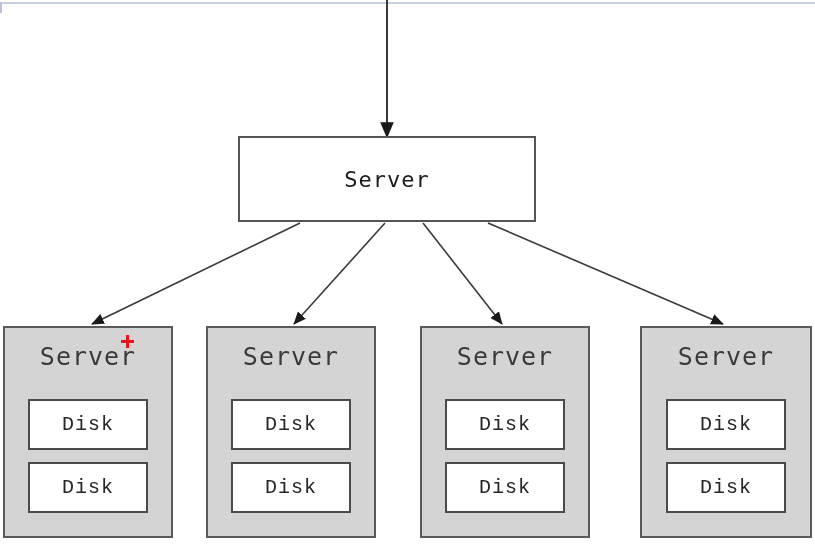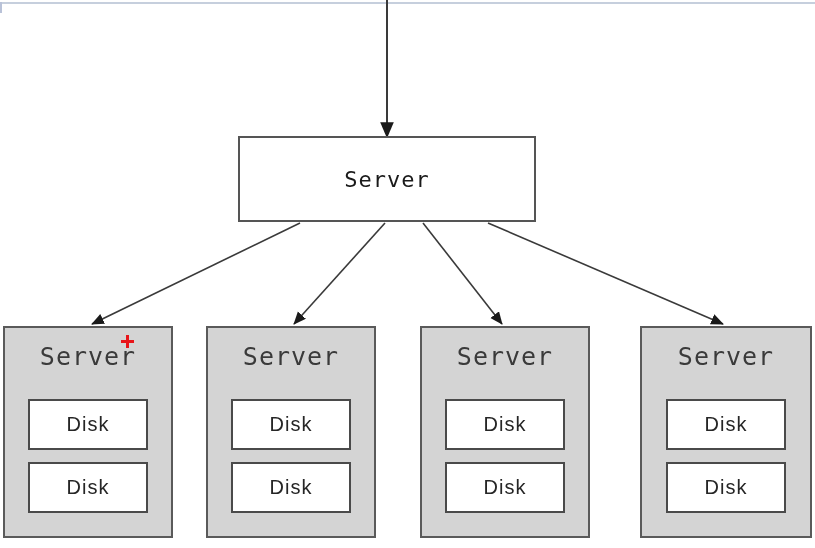--- a/index.html
+++ b/index.html
@@ -97,21 +97,21 @@
     width: 120px;
     height: 51px;
     background: #ffffff;
     border: 2px solid #4a4a4a;
     box-sizing: border-box;
     display: flex;
     align-items: center;
     justify-content: center;
   }
   .node-disk .label {
-    font-family: Liberation Sans, sans-serif;
+    font-family: Liberation Mono, monospace;
     font-size: 20px;
     color: #262626;
     letter-spacing: 1px;
   }
   
   #plus-marker {
     position: absolute;
     left: 121px;
     top: 335px;
     width: 13px;

